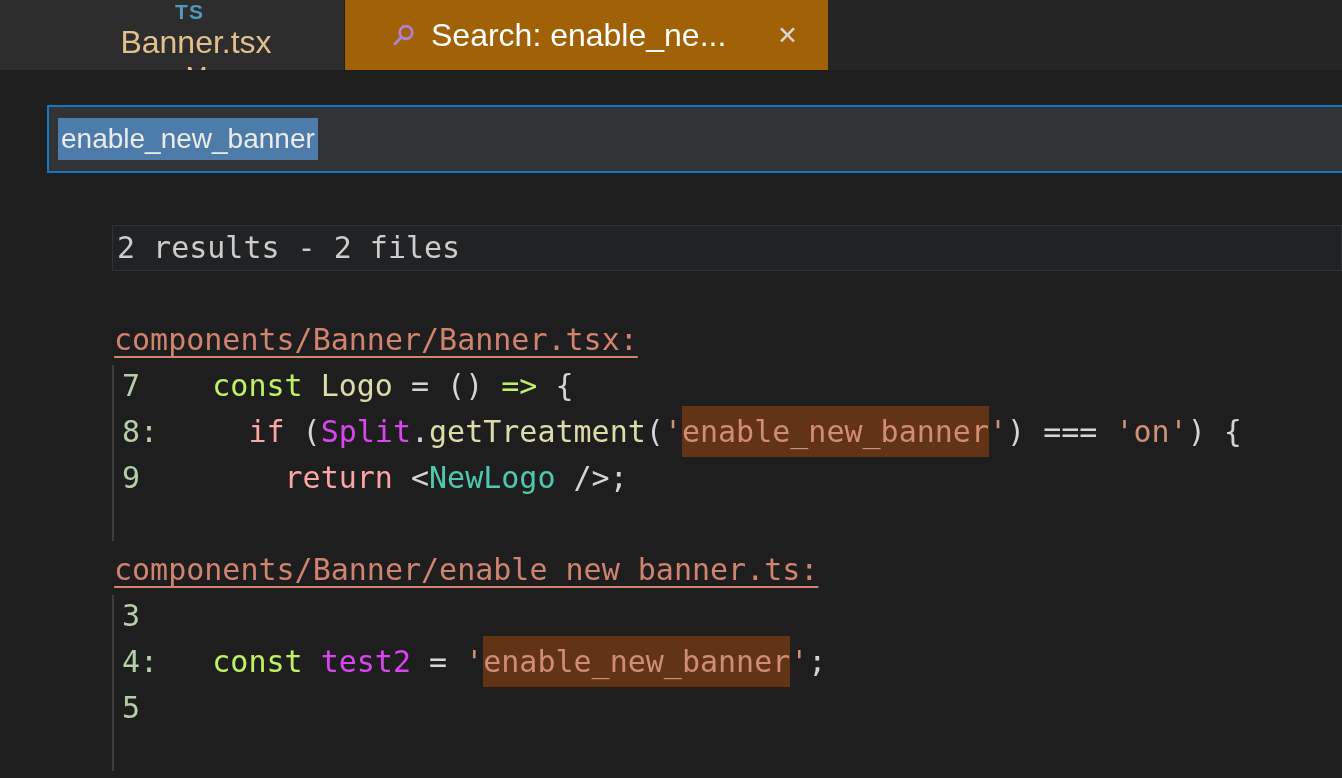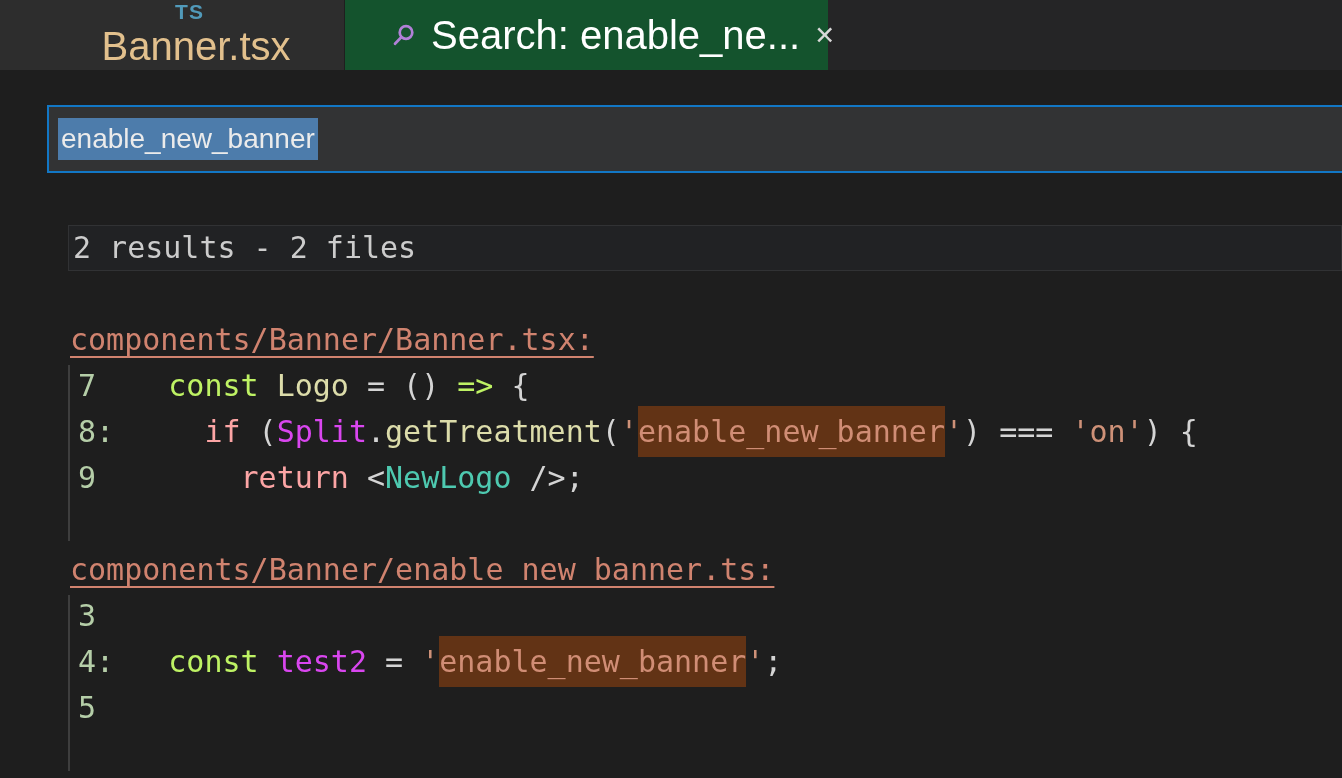--- a/index.html
+++ b/index.html
@@ -3,41 +3,41 @@
 <meta charset="utf-8">
 <style>
   * { margin:0; padding:0; box-sizing:border-box; }
   html,body { width:1342px; height:778px; overflow:hidden; background:#1e1e1e;
               font-family:"Liberation Sans","DejaVu Sans",sans-serif; }
 
   
   .tab-bar { display:flex; height:70px; background:#252526; }
   .tab { display:flex; align-items:center; height:70px; cursor:pointer; }
   .tab-inactive { width:345px; background:#2d2d2d; padding-left:35px; border-right:1px solid #1f1f1f;flex-direction:column; }
-  .tab-active   { width:483px; background:#14532d; padding-left:45px; padding-right:30px; }
+  .tab-active   { width:483px; background:#a16207; padding-left:45px; padding-right:30px; }
   .ts-icon { color:var(--ts-blue,#519aba); font-weight:700; font-size:21px; letter-spacing:1px; }
-  .tab-label { font-size:40px; color:#ffffff; white-space:nowrap; }
+  .tab-label { font-size:32px; color:#ffffff; white-space:nowrap; }
   .tab-inactive .tab-label { color:var(--modified,#e2c08d); margin-left:13px; }
   .tab-badge { color:var(--modified,#e2c08d); font-size:26px; margin-left:14px; }
   .search-icon { display:flex; margin-right:14px; }
   .tab-active .tab-label { margin-right:auto; }
   .close-icon { color:#d8d8d8; font-size:25px; margin-left:14px; }
 
   
   .editor { position:relative; height:708px; background:#1e1e1e; overflow:hidden; }
 
   .query-box { position:absolute; left:47px; top:35px; width:1300px; height:68px;
                background:#323334; border:2px solid var(--accent,#1277c5);
                display:flex; align-items:center; padding-left:9px; }
   .query-selected { font-size:28px; color:#ebebeb;
                     background:var(--selection,#4d7cab); padding:5px 3px; }
 
   .content { position:absolute; left:0; top:155px; right:0;
              font-family:"DejaVu Sans Mono","Liberation Mono",monospace;
-             font-size:30px; line-height:46px; color:#d4d4d4; padding-left:68px; }
+             font-size:30px; line-height:46px; color:#d4d4d4; padding-left:112px; }
 
   .summary-line { height:46px; line-height:44px; padding-left:4px;
                   background:#212224; border:1px solid #313234; color:#cccccc; }
 
   .file-section { margin-top:46px; }
   .file-path { padding-left:2px; height:46px; color:#d0836f; text-decoration:underline;
                text-underline-offset:6px; text-decoration-thickness:2px; cursor:pointer;
                width:max-content; }
   .file-block { position:relative; padding-left:10px; }
   .file-block::before { content:""; position:absolute; left:0; top:2px; bottom:-40px;

